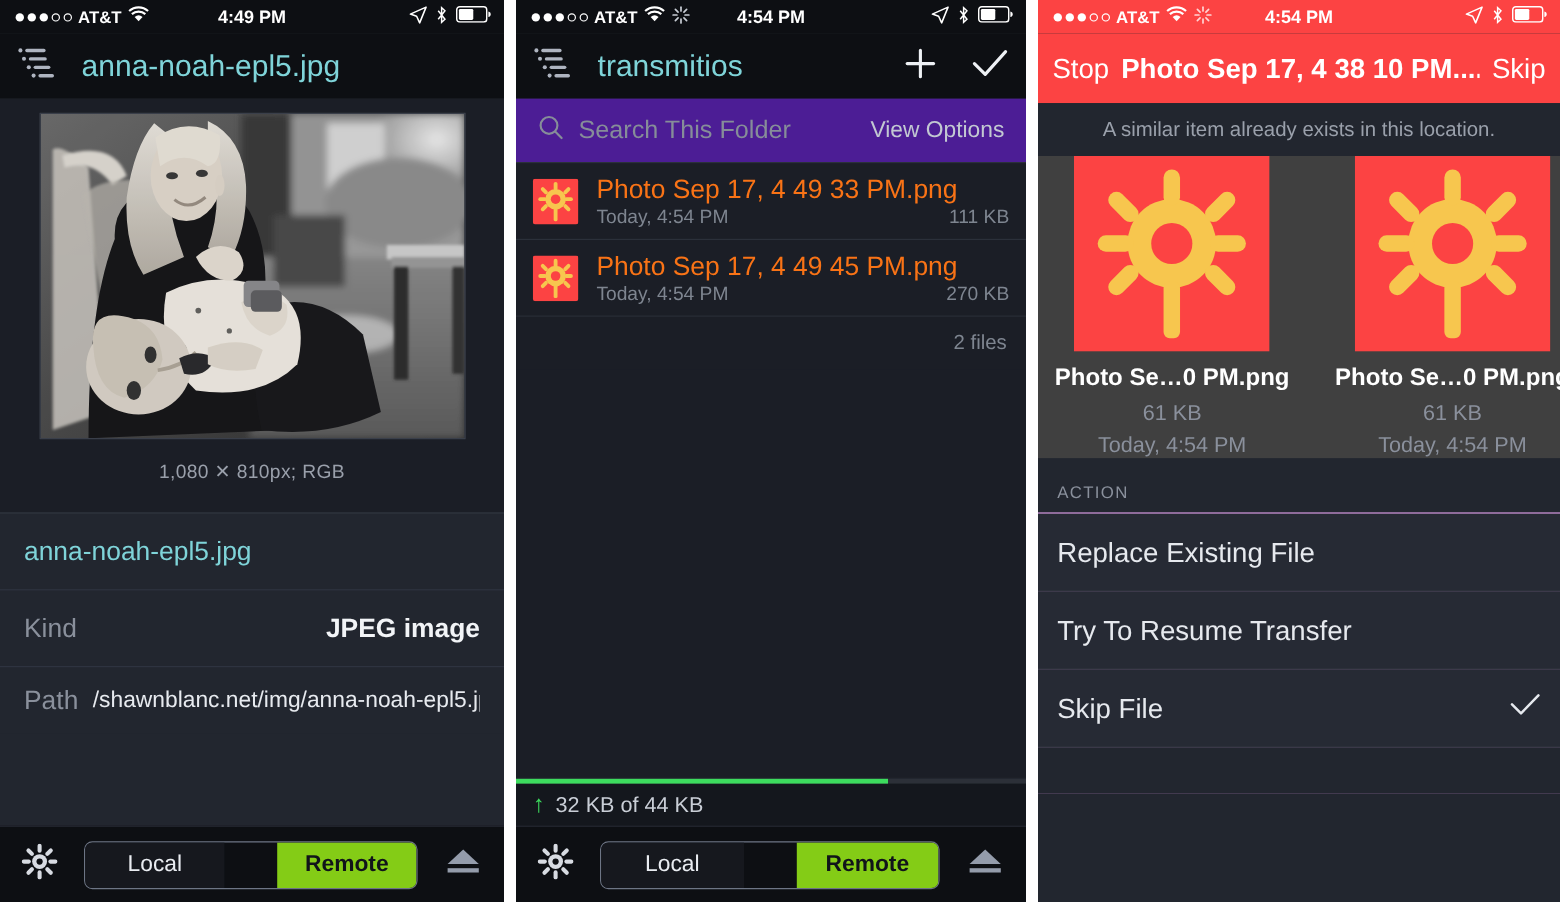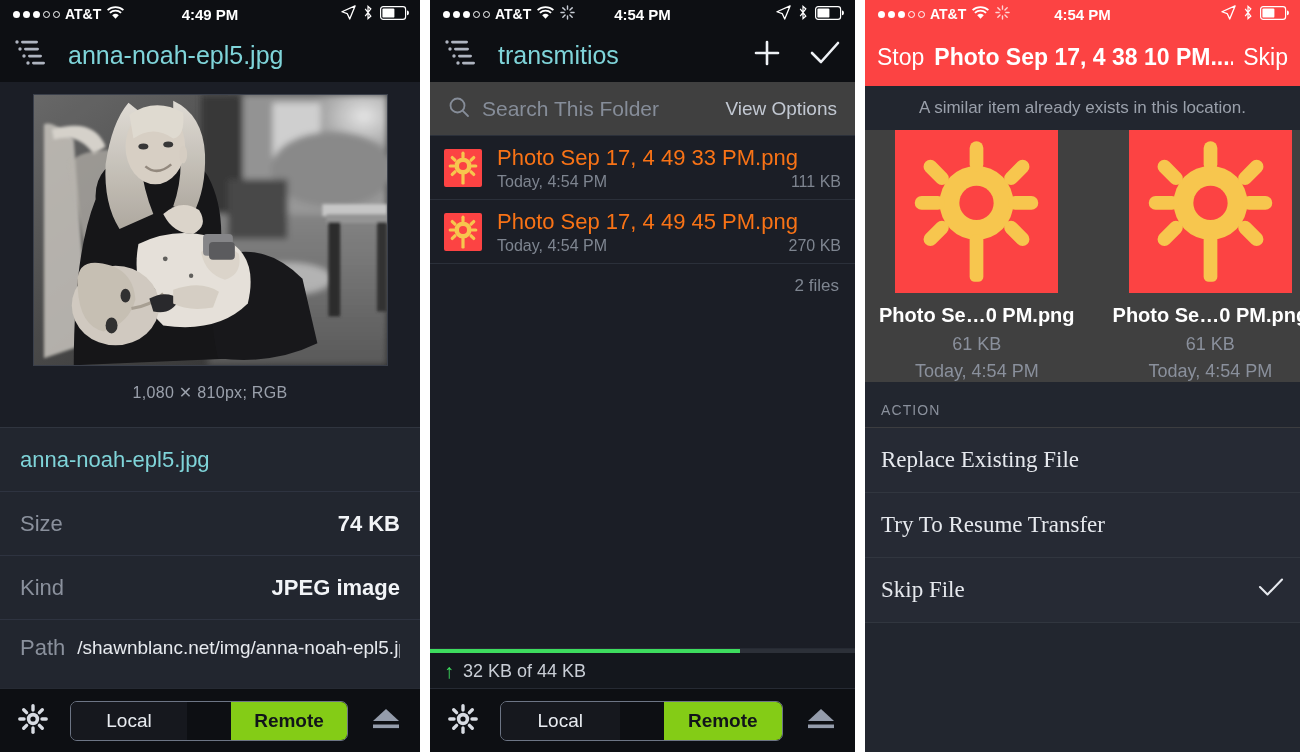--- a/index.html
+++ b/index.html
@@ -98,21 +98,21 @@
     border: 1px solid #6d7585; border-radius: 7px; overflow: hidden;
   }
   .seg-btn {
     flex: 1; display: flex; align-items: center; justify-content: center;
     font-size: 19px; color: #e9ecf1; background: #16181e;
   }
   .seg-btn.active { background: #84cc16; color: #11141a; font-weight: bold; margin-left: 44px; }
 
   
   .searchbar {
-    height: 54px; background: #404040; display: flex; align-items: center;
+    height: 54px; background: #4c1d95; display: flex; align-items: center;
     padding: 0 18px; border-bottom: 1px solid #2b303a;
   }
   .search-ph { color: #868d99; font-size: 21px; margin-left: 12px; }
   .view-options { margin-left: auto; color: #c2c8d2; font-size: 19px; }
 
   .file-list { background: #1b1e26; }
   .file-row {
     height: 64px; display: flex; align-items: center; padding: 0 14px;
     border-bottom: 1px solid #2b303a;
   }
@@ -151,21 +151,21 @@
     margin-top: 11px; color: #ffffff; font-size: 20px; font-weight: bold;
     white-space: nowrap;
   }
   .thumb-size { margin-top: 7px; color: #8a909c; font-size: 18px; }
   .thumb-date { margin-top: 6px; color: #8a909c; font-size: 18px; }
 
   .section-hdr {
     color: #8a909c; font-size: 14px; letter-spacing: 1.1px;
     padding: 20px 16px 9px 16px; background: #22262f;
   }
-  .action-list { background: #404040; border-top: 1px solid #31364048; font-family: Liberation Serif, serif; }
+  .action-list { background: #f0abfc; border-top: 1px solid #31364048; }
   .action-row {
     height: 65px; display: flex; align-items: center; padding: 0 16px;
     border-bottom: 1px solid #31363f; background: #262a34;
   }
   .action-label { color: #e6e9ee; font-size: 23px; }
   .action-check { margin-left: auto; color: #e6e9ee; font-size: 22px; }
   .spacer-row { height: 38px; background: #22262f; }
   .toggle-row {
     height: 55px; display: flex; align-items: center; padding: 0 16px;
     background: #262a34; border-top: 1px solid #31363f;
@@ -335,24 +335,20 @@
         </svg>
       </div>
       <div class="dimensions">1,080 ✕ 810px; RGB</div>
     </div>
 
     <div class="meta-list">
       <div class="meta-row filename">
         <span class="filename-val">anna-noah-epl5.jpg</span>
       </div>
       <div class="meta-row">
-        <span class="meta-key">Size</span>
-        <span class="meta-val">74 KB</span>
-      </div>
-      <div class="meta-row">
         <span class="meta-key">Kind</span>
         <span class="meta-val">JPEG image</span>
       </div>
       <div class="meta-row path-row">
         <span class="meta-key">Path</span>
         <span class="path-val">/shawnblanc.net/img/anna-noah-epl5.jpg</span>
       </div>
     </div>
 
     <div class="toolbar">

